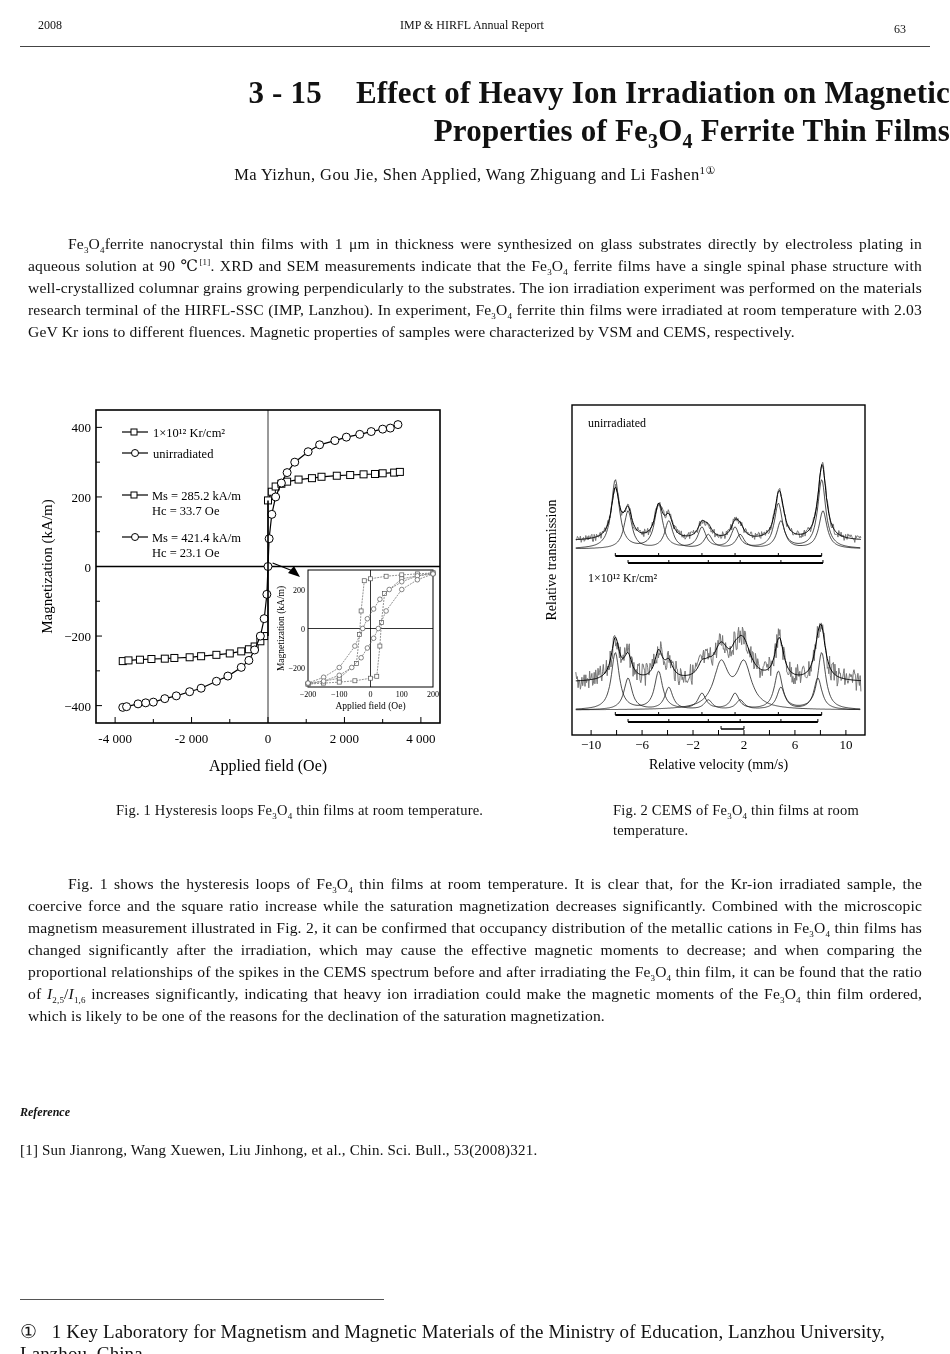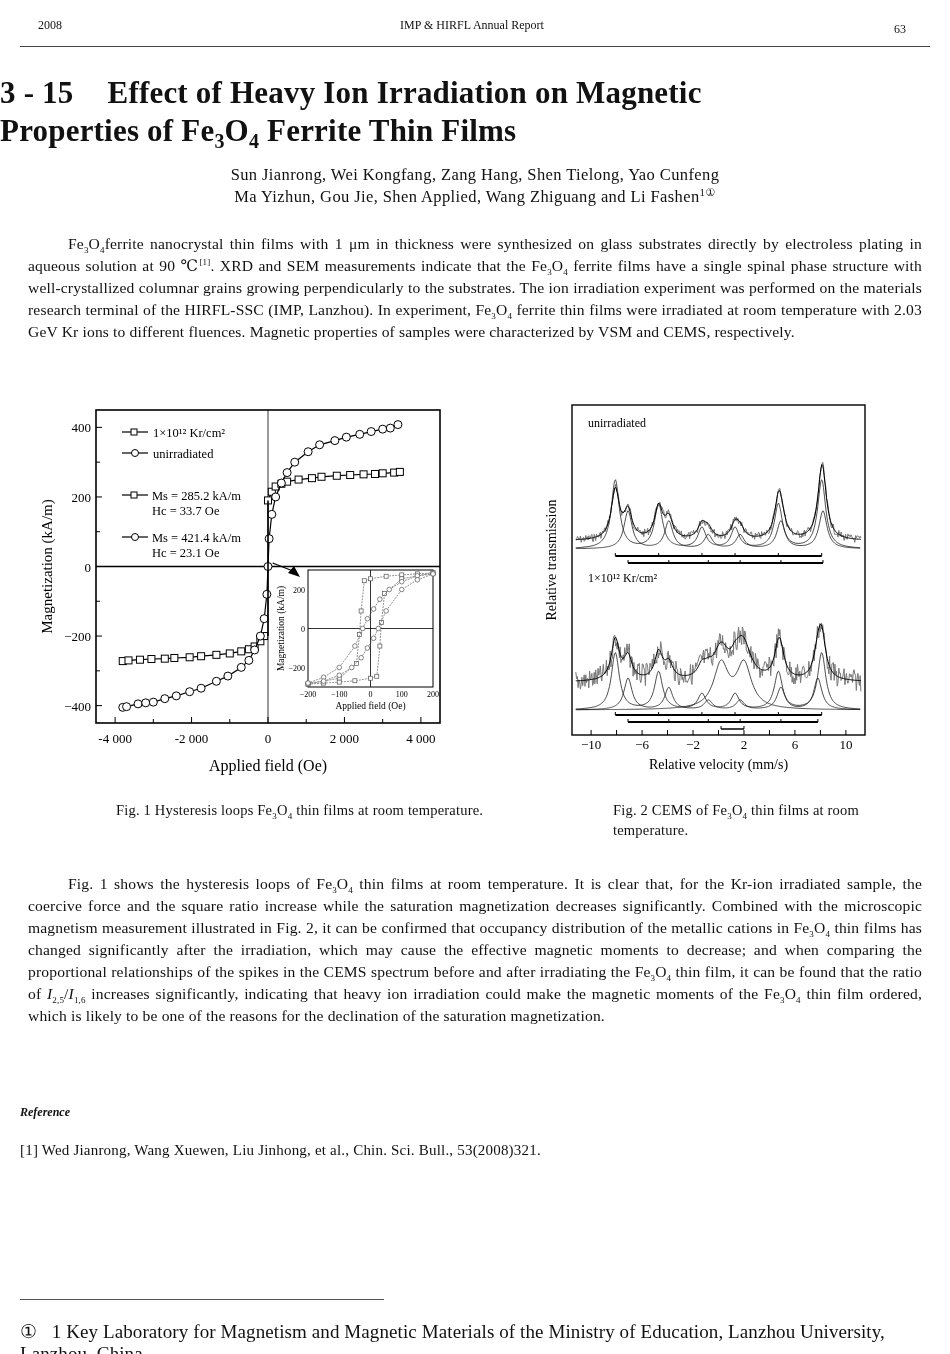--- a/index.html
+++ b/index.html
@@ -3,21 +3,21 @@
 <meta charset="utf-8">
 <style>
   html, body { margin: 0; padding: 0; background: #fff; }
   body { width: 950px; height: 1354px; position: relative; font-family: "Liberation Serif", "DejaVu Serif", serif; color: #111; overflow: hidden; }
   .abs { position: absolute; }
   .running-head { top: 18px; left: 38px; right: 44px; height: 26px; font-size: 12px; }
   .running-head .left { position: absolute; left: 0; top: 0; }
   .running-head .center { position: absolute; left: 0; right: 0; text-align: center; top: 0; }
   .running-head .right { position: absolute; right: 0; top: 4px; }
   .head-rule { top: 46px; left: 20px; right: 20px; border-top: 1px solid #444; }
-  .title { top: 74px; left: 0; right: 0; text-align: left; font-weight: bold; font-size: 31px; line-height: 38px; font-family: "Liberation Serif", serif; letter-spacing: 0.2px; }
+  .title { top: 74px; left: 0; right: 0; text-align: right; font-weight: bold; font-size: 31px; line-height: 38px; font-family: "Liberation Serif", serif; letter-spacing: 0.2px; }
   .title .num { margin-right: 34px; }
   .authors { top: 164px; left: 0; right: 0; text-align: center; font-size: 16.5px; line-height: 22px; letter-spacing: 0.4px; }
   .para { left: 20px; right: 20px; font-size: 15.6px; line-height: 22px; text-align: justify; letter-spacing: 0.15px; }
   .para p { margin: 8px; text-indent: 40px; }
   .p1 { top: 225px; }
   .p2 { top: 865px; }
   sub, sup { font-size: 9px; line-height: 0; }
   .fig { }
   .fig1 { left: 38px; top: 405px; width: 410px; height: 370px; }
   .fig2 { left: 540px; top: 400px; width: 330px; height: 380px; }
@@ -43,21 +43,20 @@
 <div class="abs title">
   <div>
     <span class="num">3 - 15</span><span>Effect of Heavy Ion Irradiation on Magnetic</span>
   </div>
   <div>
     <span>Properties of Fe</span><sub style="font-size:20px">3</sub><span>O</span><sub style="font-size:20px">4</sub><span> Ferrite Thin Films</span>
   </div>
 </div>
 
 <div class="abs authors">
-  <div>Sun Jianrong, Wei Kongfang, Zang Hang, Shen Tielong, Yao Cunfeng</div>
   <div><span>Ma Yizhun, Gou Jie, Shen Applied, Wang Zhiguang and Li Fashen</span><sup style="font-size:11px">1①</sup></div>
 </div>
 
 <div class="abs para p1">
   <p><span>Fe</span><sub>3</sub><span>O</span><sub>4</sub><span>ferrite nanocrystal thin films with 1 μm in thickness were synthesized on glass substrates directly by electroless plating in aqueous solution at 90 ℃</span><sup>[1]</sup><span>. XRD and SEM measurements indicate that the Fe</span><sub>3</sub><span>O</span><sub>4</sub><span> ferrite films have a single spinal phase structure with well-crystallized columnar grains growing perpendicularly to the substrates. The ion irradiation experiment was performed on the materials research terminal of the HIRFL-SSC (IMP, Lanzhou). In experiment, Fe</span><sub>3</sub><span>O</span><sub>4</sub><span> ferrite thin films were irradiated at room temperature with 2.03 GeV Kr ions to different fluences. Magnetic properties of samples were characterized by VSM and CEMS, respectively.</span></p>
 </div>
 
 <div class="abs fig fig1">
   <svg id="fig1svg" width="410" height="370">
       <rect x="58" y="5" width="344" height="313" fill="none" stroke="#000" stroke-width="1.6"></rect>
@@ -309,16 +308,16 @@
 </div>
 
 <div class="abs caption cap1"><span>Fig. 1  Hysteresis loops Fe</span><sub>3</sub><span>O</span><sub>4</sub><span>  thin films at room temperature.</span></div>
 <div class="abs caption cap2"><span>Fig. 2  CEMS of Fe</span><sub>3</sub><span>O</span><sub>4</sub><span> thin films at room temperature.</span></div>
 
 <div class="abs para p2">
   <p><span>Fig. 1 shows the hysteresis loops of Fe</span><sub>3</sub><span>O</span><sub>4</sub><span> thin films at room temperature. It is clear that, for the Kr-ion irradiated sample, the coercive force and the square ratio increase while the saturation magnetization decreases significantly. Combined with the microscopic magnetism measurement illustrated in Fig. 2, it can be confirmed that occupancy distribution of the metallic cations in Fe</span><sub>3</sub><span>O</span><sub>4</sub><span> thin films has changed significantly after the irradiation, which may cause the effective magnetic moments to decrease; and when comparing the proportional relationships of the spikes in the CEMS spectrum before and after irradiating the Fe</span><sub>3</sub><span>O</span><sub>4</sub><span> thin film, it can be found that the ratio of </span><i>I</i><sub>2,5</sub><span>/</span><i>I</i><sub>1,6</sub><span> increases significantly, indicating that heavy ion irradiation could make the magnetic moments of the Fe</span><sub>3</sub><span>O</span><sub>4</sub><span> thin film ordered, which is likely to be one of the reasons for the declination of the saturation magnetization.</span></p>
 </div>
 
 <div class="abs ref-head">Reference</div>
-<div class="abs ref-item">[1] Wed Jianrong, Wang Xuewen, Liu Jinhong, et al., Chin. Sci. Bull., 53(2008)321.</div>
+<div class="abs ref-item">[1] Sun Jianrong, Wang Xuewen, Liu Jinhong, et al., Chin. Sci. Bull., 53(2008)321.</div>
 
 <div class="abs foot-rule"></div>
 <div class="abs footnote"><span>①</span>&nbsp;&nbsp;&nbsp;<span>1  Key Laboratory for Magnetism and Magnetic Materials of the Ministry of Education, Lanzhou University, Lanzhou, China.</span></div>
 
 </body></html>

